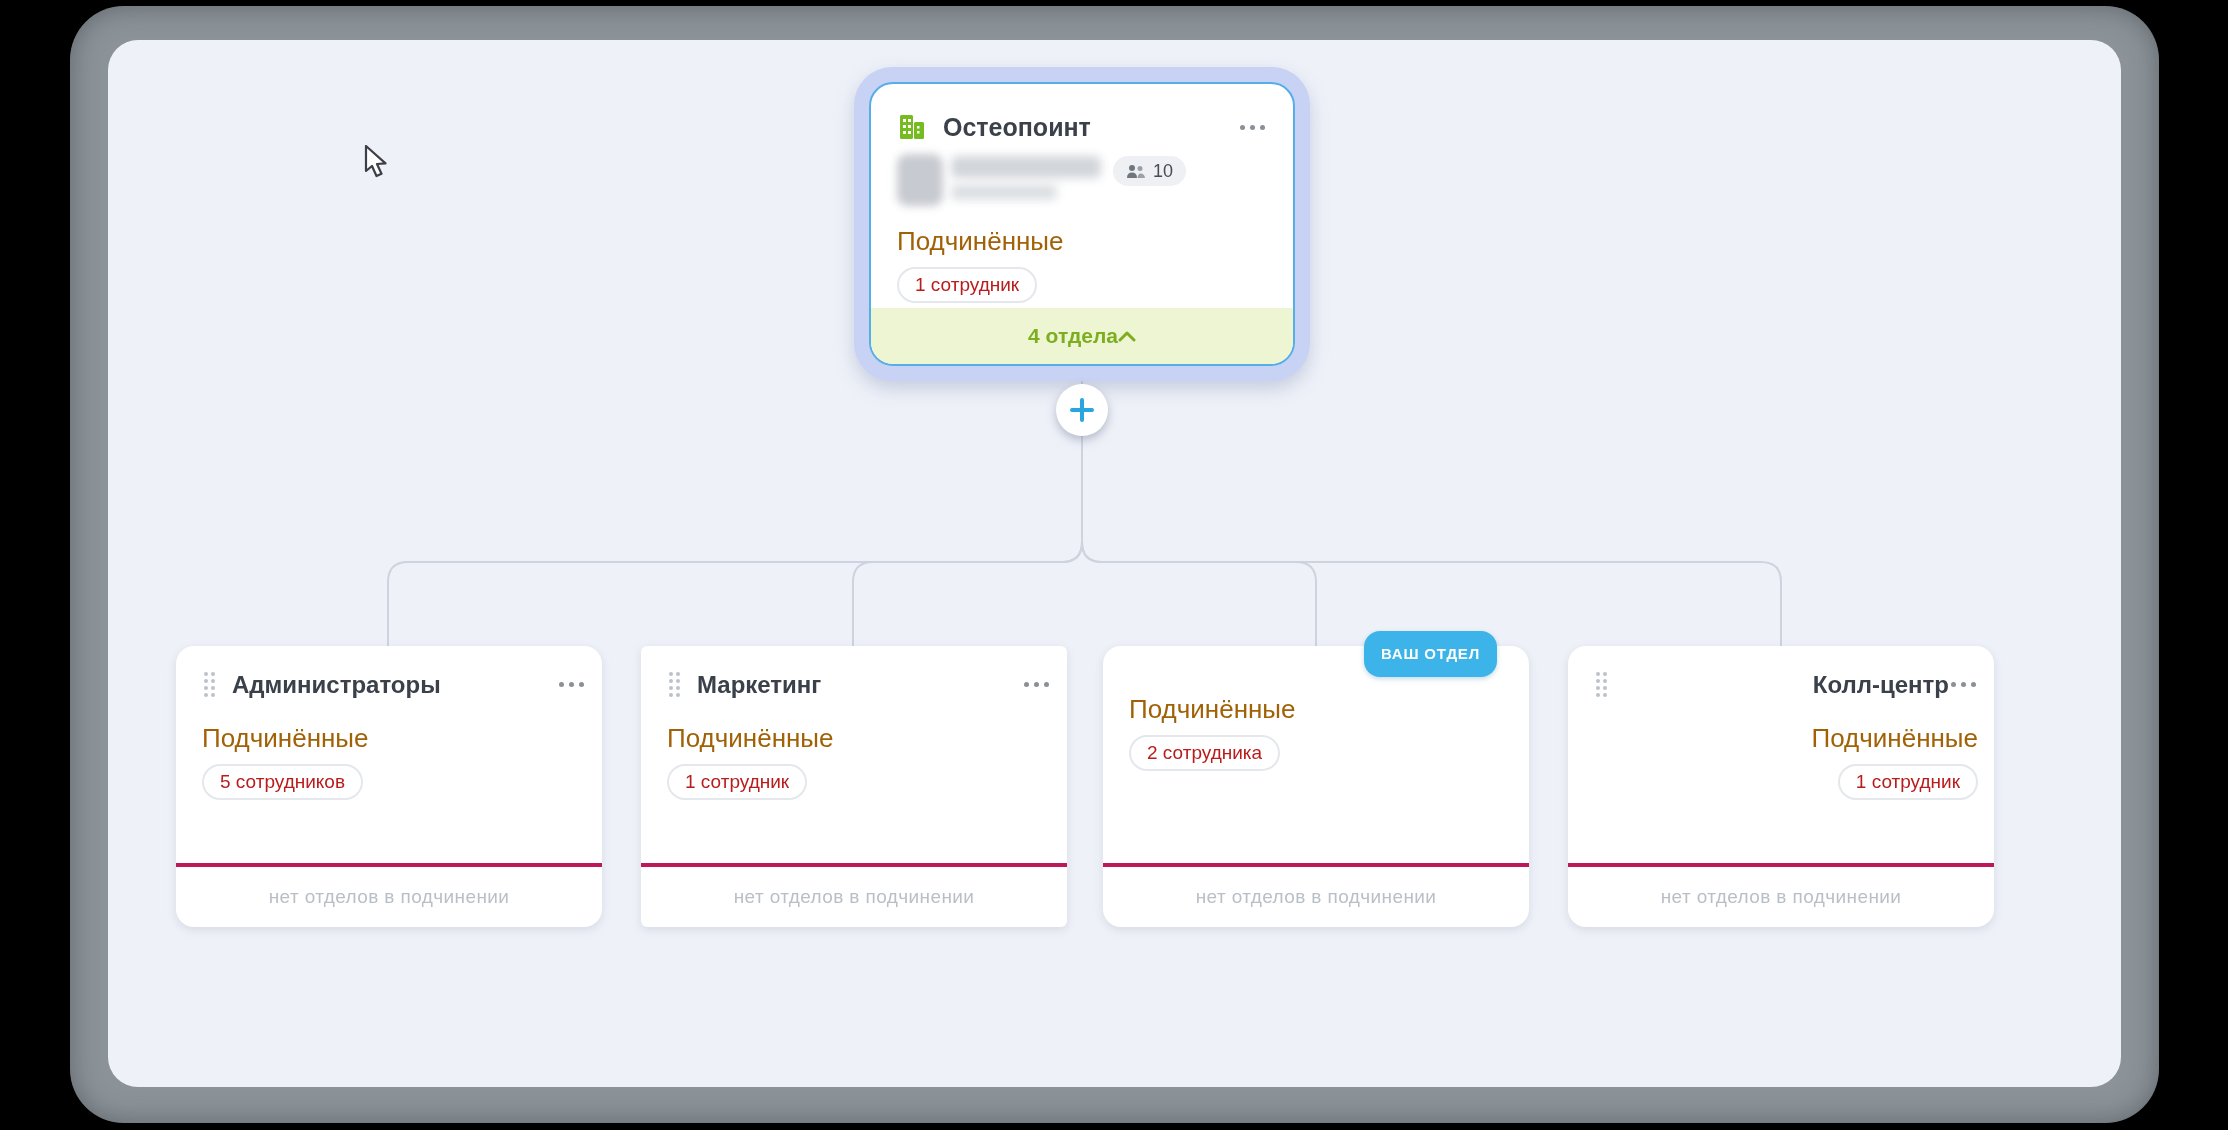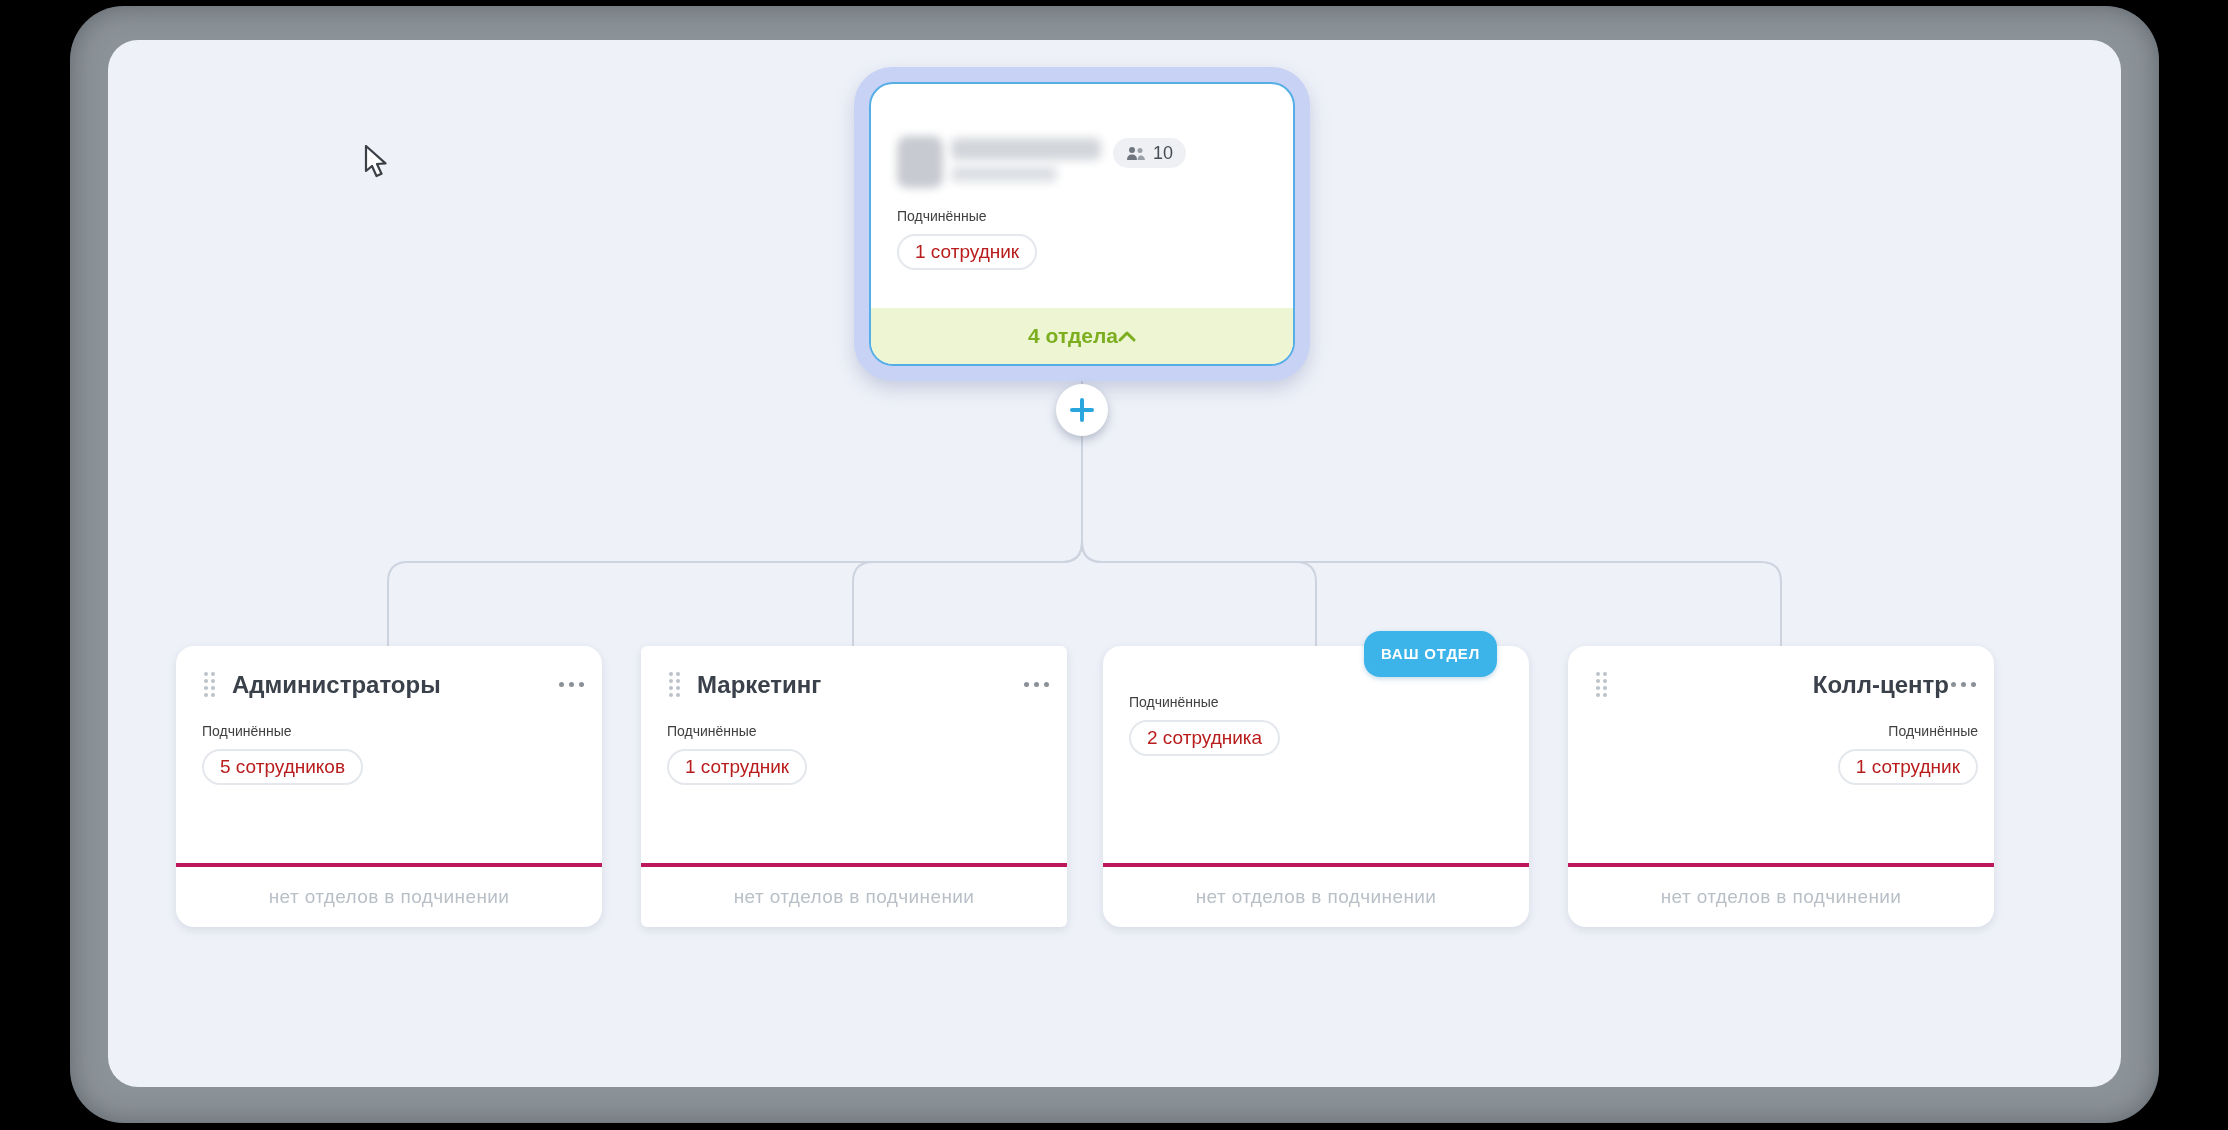--- a/index.html
+++ b/index.html
@@ -21,30 +21,30 @@
              overflow:hidden;}
   .root-inner{padding:28px 26px 0 26px;}
 
   .head-row{display:flex;align-items:center;}
   .company-title{font-size:25px;font-weight:700;color:#3a414a;margin-left:16px;flex:1;}
   .dept-title{font-size:24px;font-weight:700;color:#3a414a;margin-left:15px;flex:1;}
 
   .ellipsis{display:flex;gap:5px;align-items:center;padding:6px 2px;cursor:pointer;}
   .ellipsis i{width:5px;height:5px;border-radius:50%;background:#8a9097;display:block;}
 
-  .person-row{display:flex;align-items:flex-start;margin-top:24px;}
+  .person-row{display:flex;align-items:flex-start;margin-top:12px;}
   .avatar-blob{width:46px;height:52px;border-radius:10px;background:#c7cad0;filter:blur(4px);}
   .name-col{margin-left:8px;margin-top:2px;}
   .name-bar1{width:150px;height:22px;border-radius:6px;background:#d2d5da;filter:blur(5px);}
   .name-bar2{width:106px;height:16px;border-radius:5px;background:#dcdfe3;filter:blur(5px);margin-top:6px;}
   .count-pill{display:flex;align-items:center;gap:7px;height:30px;padding:0 13px;border-radius:16px;
               background:#eef0f4;margin-left:12px;margin-top:2px;}
   .count-pill span{font-size:18px;color:#474d54;}
 
-  .sub-label{font-size:14px;color:#404040;margin-top:20px;}
+  .sub-label{font-size:26px;color:#a16207;margin-top:20px;}
   .chip{display:inline-block;margin-top:10px;height:32px;line-height:32px;padding:0 16px;
         border:2px solid #e4e7ec;border-radius:19px;background:#fff;font-size:19px;color:#b91c1c;cursor:pointer;}
 
   .green-footer{position:absolute;left:0;right:0;bottom:0;height:56px;background:#edf5d3;
                 display:flex;align-items:center;justify-content:center;gap:0;cursor:pointer;}
   .green-footer b{font-size:21px;font-weight:700;color:#7cae1f;}
 
   .plus-btn{position:absolute;left:1056px;top:384px;width:52px;height:52px;border-radius:50%;background:#fff;
             box-shadow:0 4px 10px rgba(122,133,155,.5);z-index:3;display:flex;align-items:center;justify-content:center;cursor:pointer;}
   .plus-btn .ph{position:absolute;width:24px;height:4px;border-radius:2px;background:#2aa6de;}
@@ -80,20 +80,42 @@
       <path d="M1082 542 Q1082 562 1062 562 L408 562 Q388 562 388 582 L388 648"></path>
       <path d="M1082 542 Q1082 562 1062 562 L873 562 Q853 562 853 582 L853 648"></path>
       <path d="M1082 542 Q1082 562 1102 562 L1296 562 Q1316 562 1316 582 L1316 648"></path>
       <path d="M1082 542 Q1082 562 1102 562 L1761 562 Q1781 562 1781 582 L1781 648"></path>
     </g>
   </svg>
 
   <div class="root-ring">
     <div class="root-card">
       <div class="root-inner">
+        <div class="head-row">
+          <svg width="30" height="30" viewBox="0 0 30 30">
+            <rect x="3" y="3" width="13" height="24" rx="1.5" fill="#76bc21"></rect>
+            <rect x="17" y="10" width="10" height="17" rx="1.5" fill="#76bc21"></rect>
+            <g fill="#ffffff">
+              <rect x="6" y="7" width="3" height="3"></rect>
+                <rect x="11" y="7" width="3" height="3"></rect>
+              <rect x="6" y="13" width="3" height="3"></rect>
+                <rect x="11" y="13" width="3" height="3"></rect>
+              <rect x="6" y="19" width="3" height="3"></rect>
+                <rect x="11" y="19" width="3" height="3"></rect>
+              <rect x="20" y="14" width="2.5" height="2.5"></rect>
+                <rect x="20" y="19" width="2.5" height="2.5"></rect>
+            </g>
+          </svg>
+          <div class="company-title">Остеопоинт</div>
+          <div class="ellipsis">
+            <i></i>
+              <i></i>
+              <i></i>
+          </div>
+        </div>
 
         <div class="person-row">
           <div class="avatar-blob"></div>
           <div class="name-col">
             <div class="name-bar1"></div>
             <div class="name-bar2"></div>
           </div>
           <div class="count-pill">
             <svg width="20" height="15" viewBox="0 0 20 15">
               <circle cx="6" cy="4" r="3" fill="#70767d"></circle>

